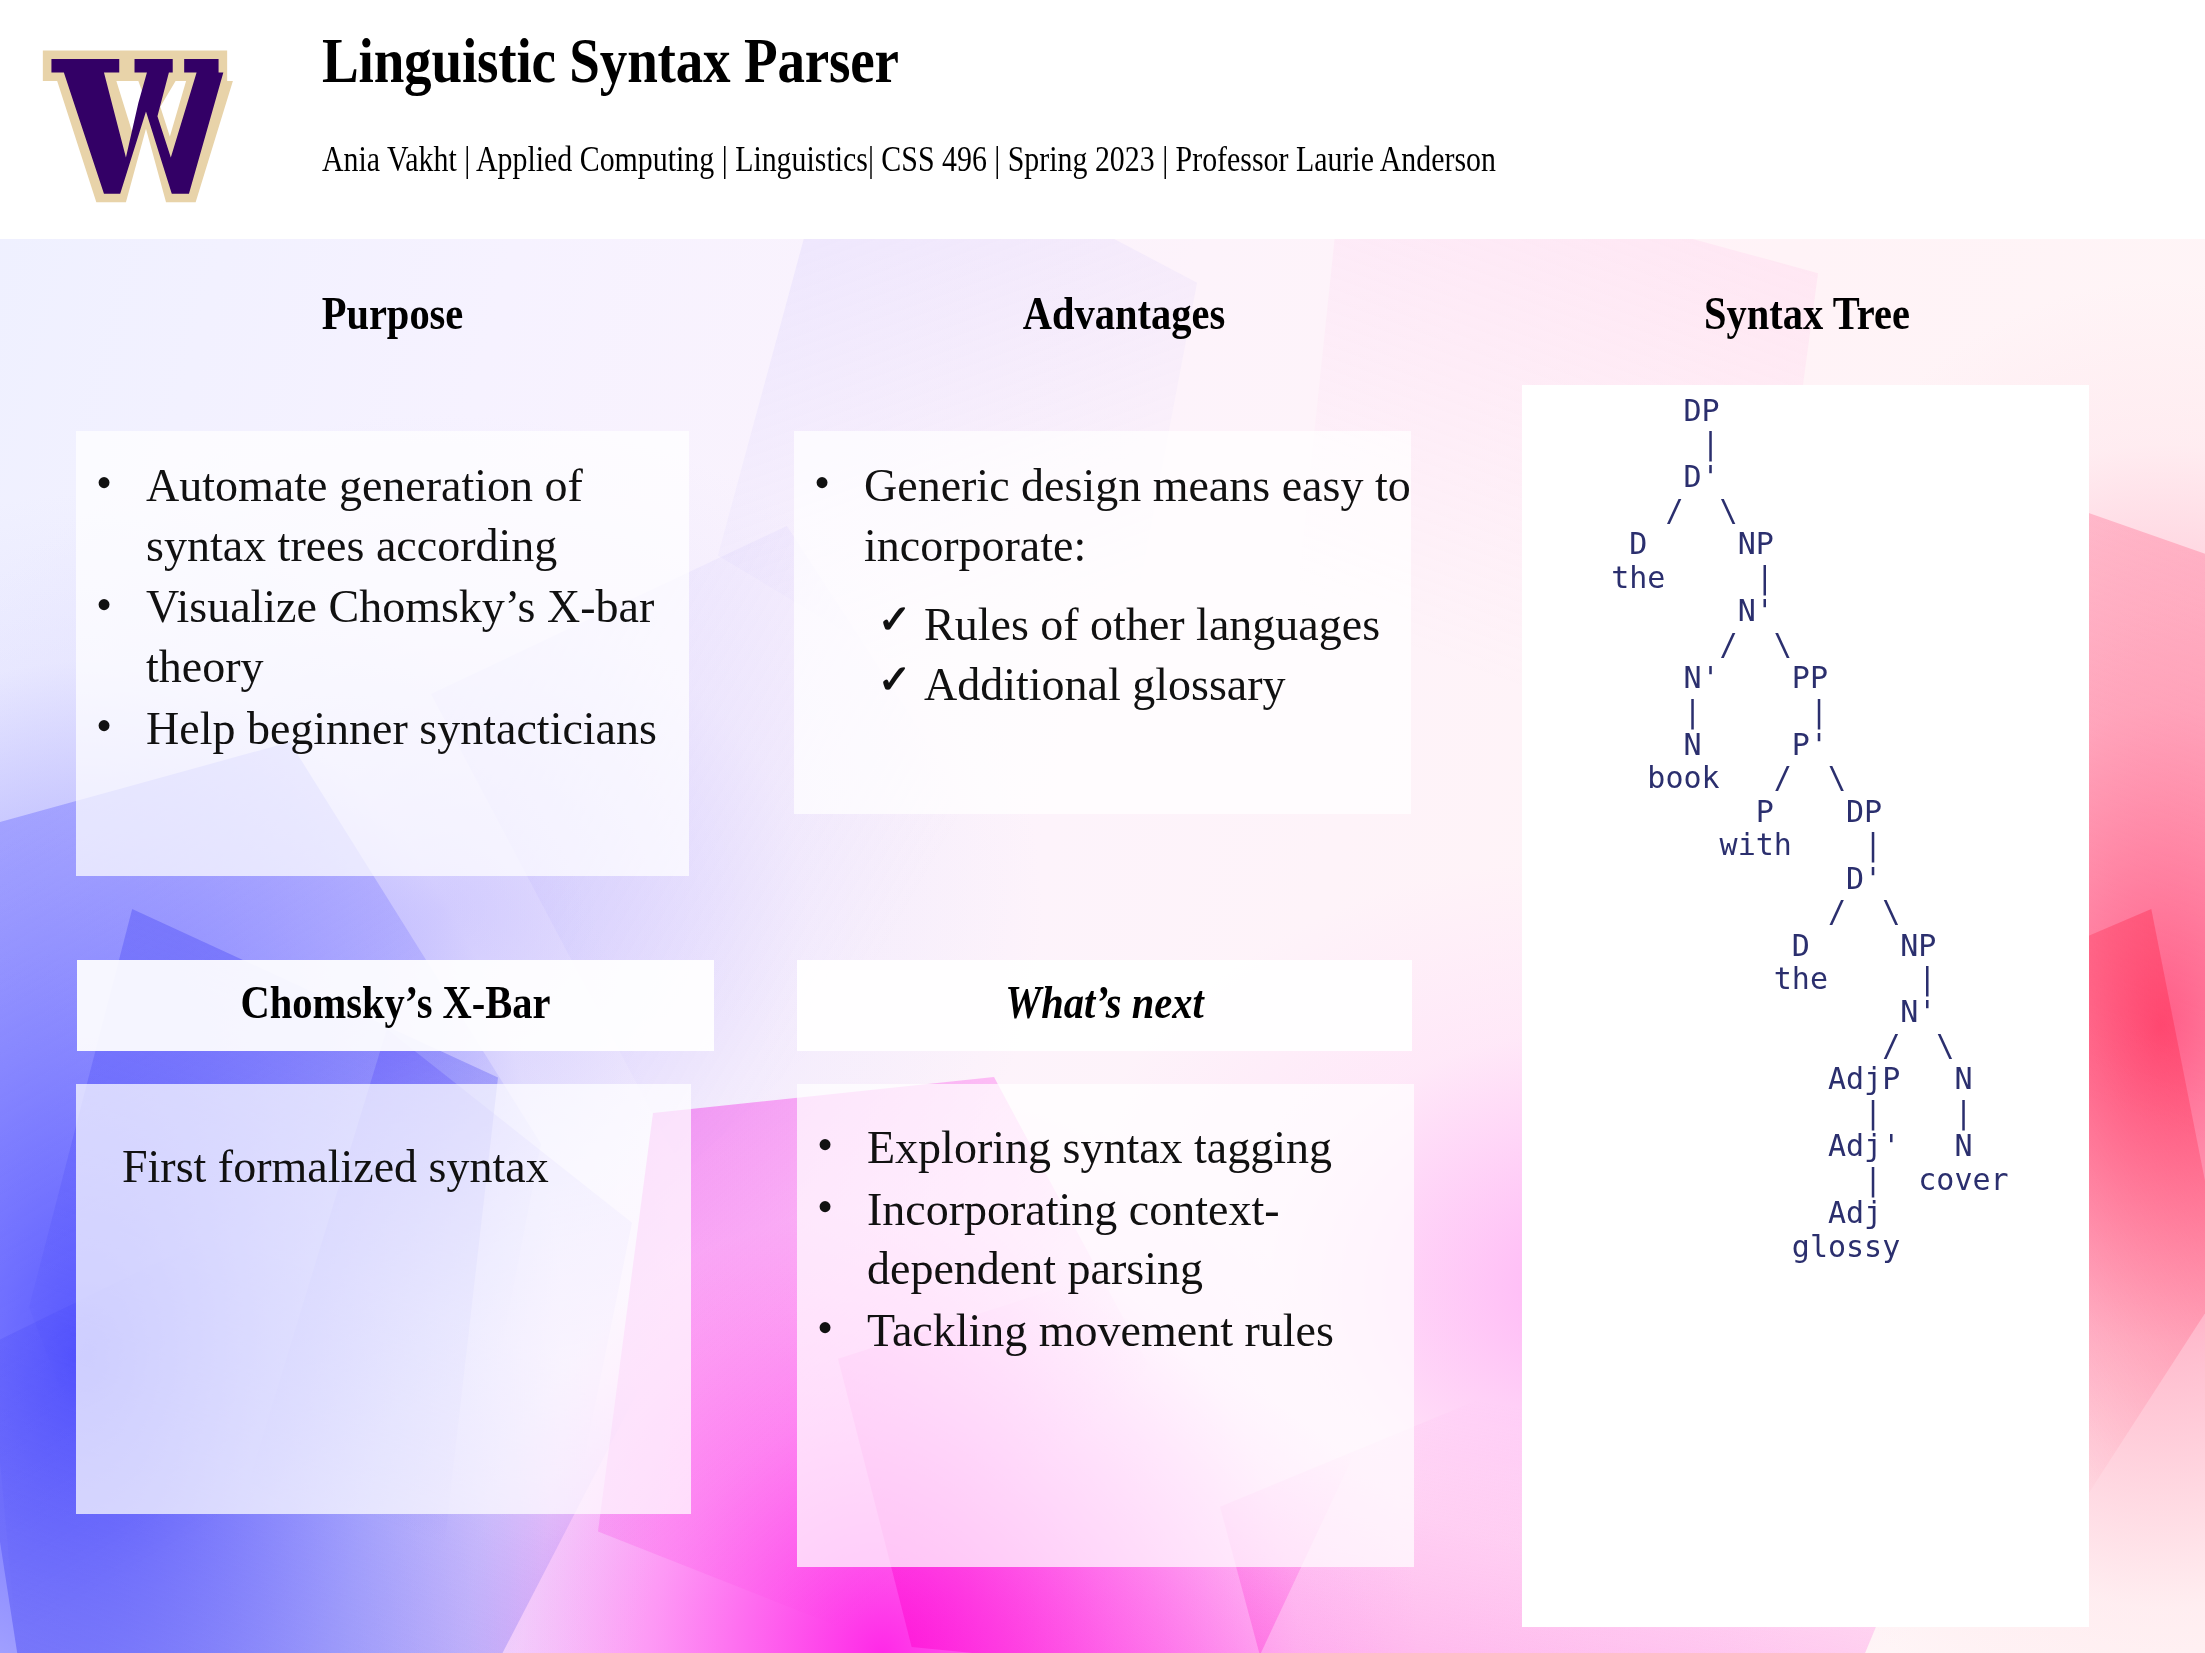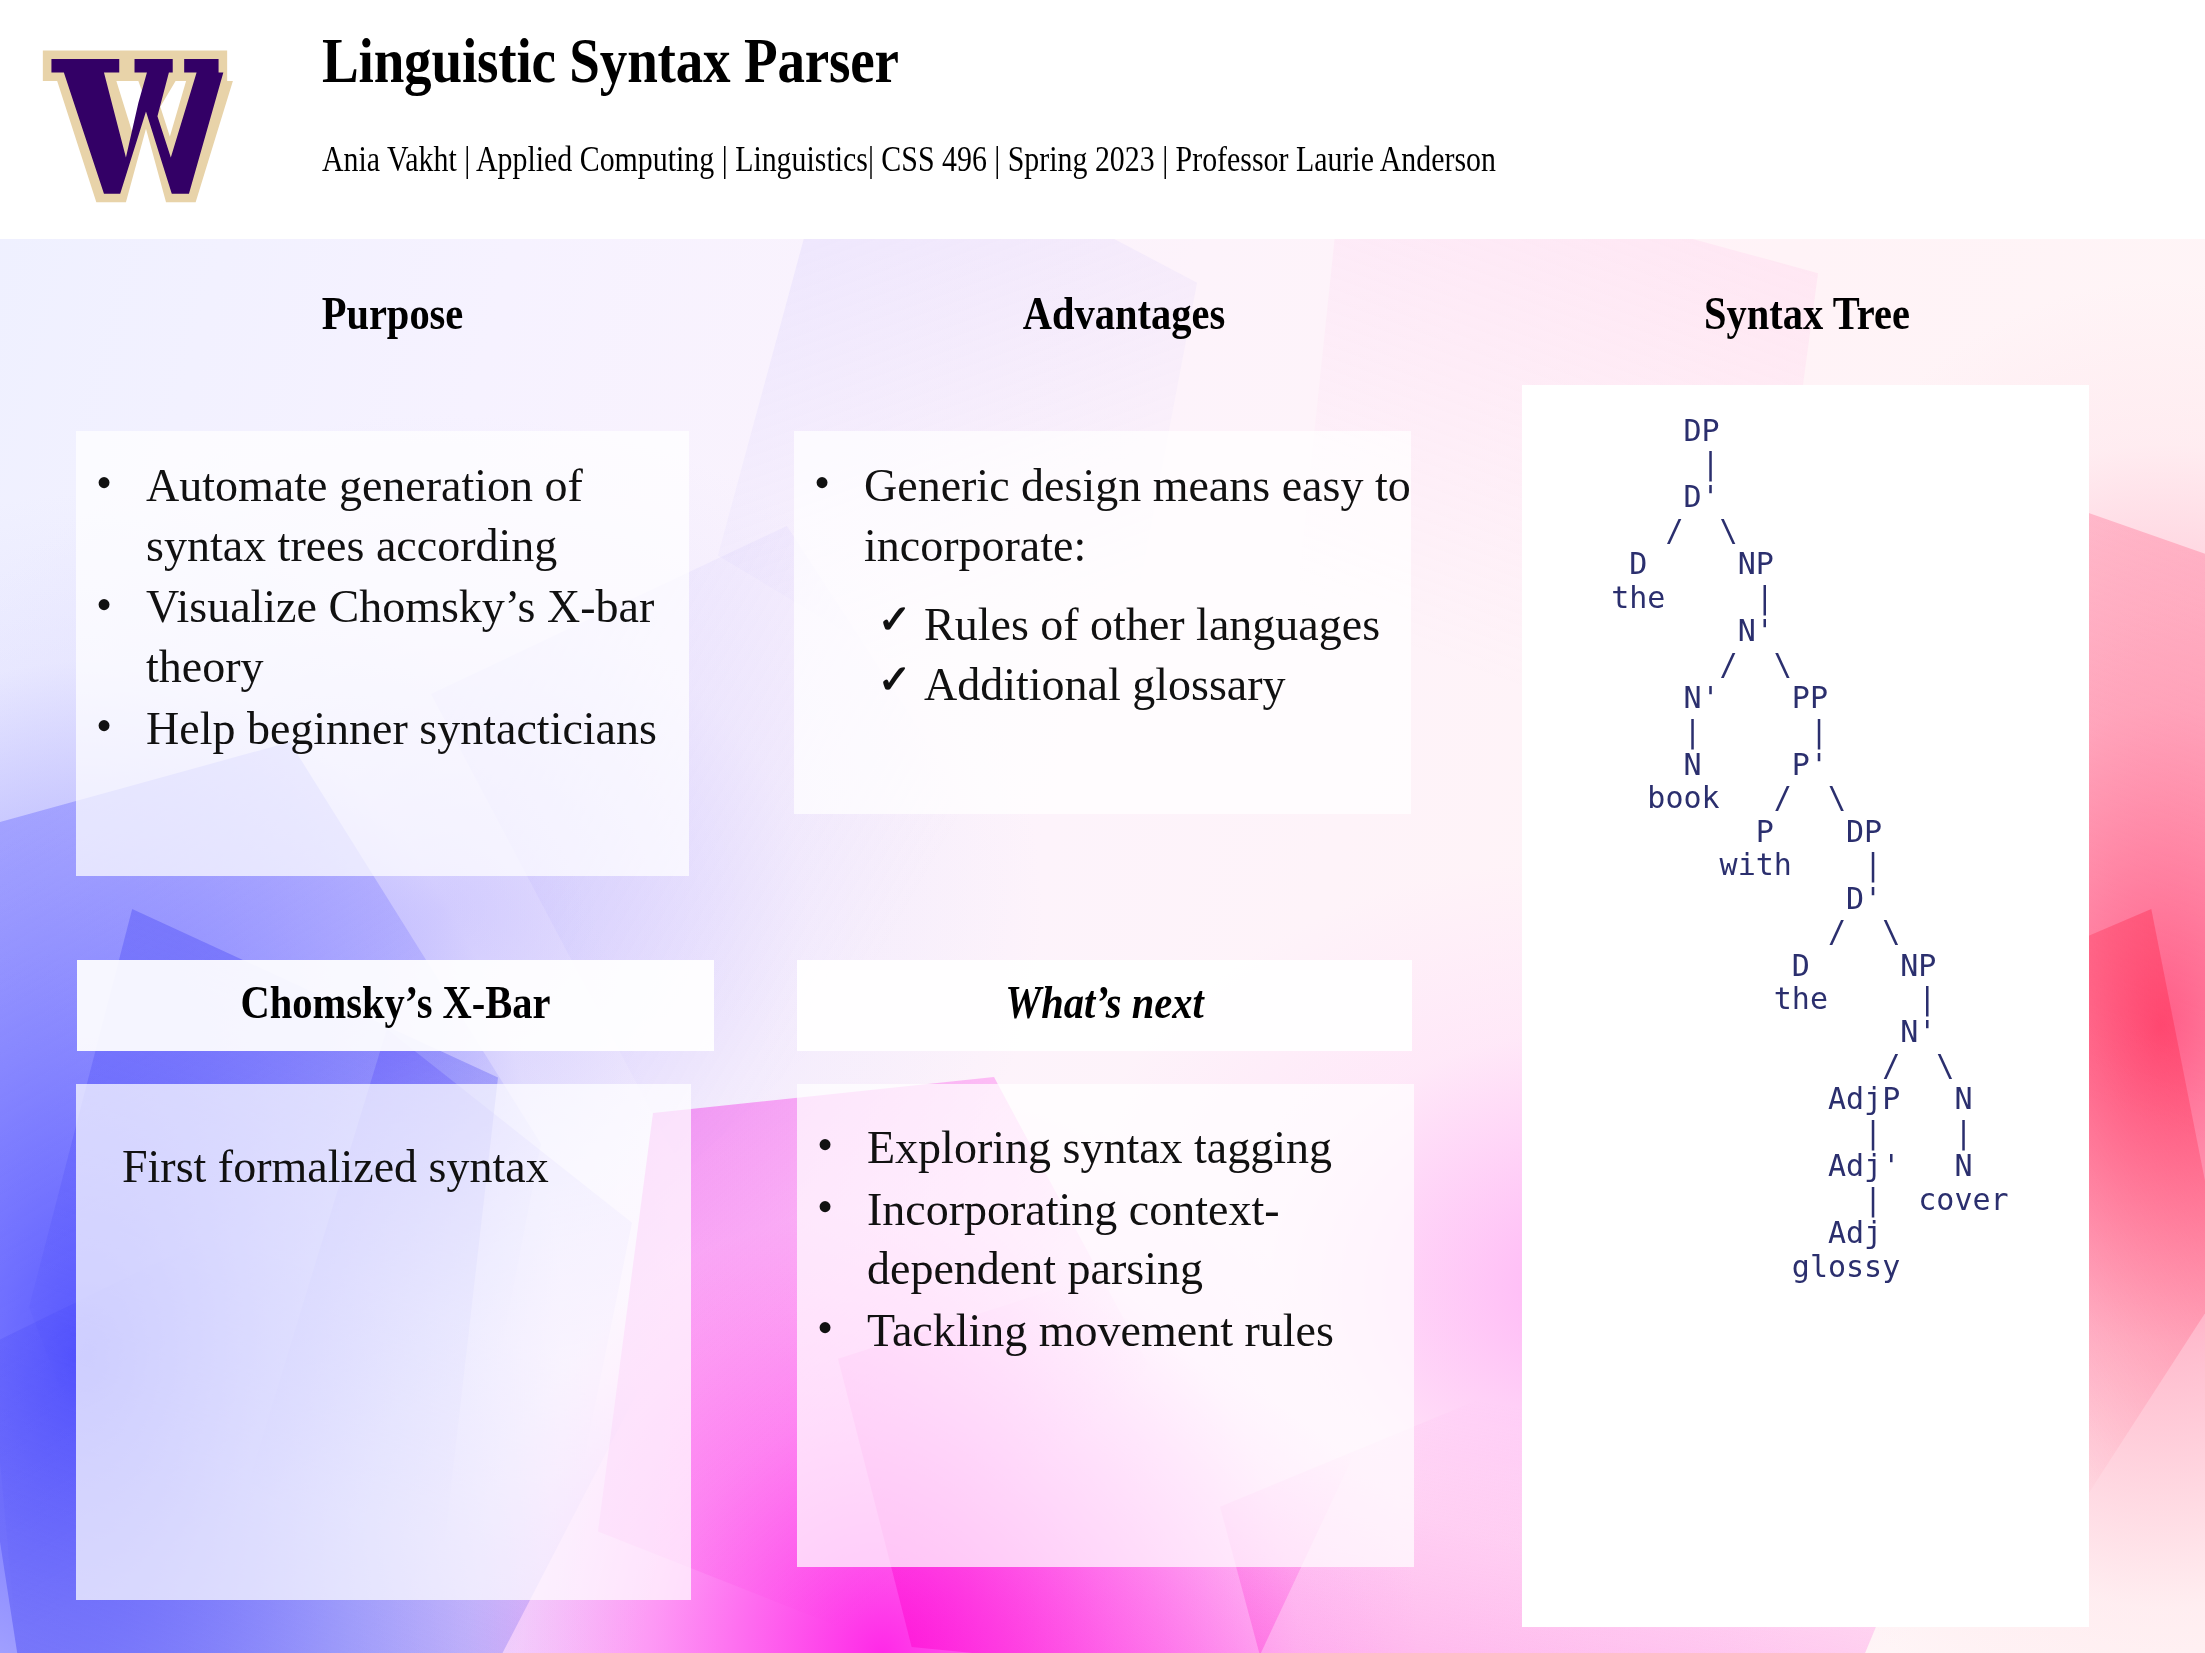--- a/index.html
+++ b/index.html
@@ -127,21 +127,20 @@
   }
   #tree-art{
     position:absolute;left:0;top:0;width:567px;height:1242px;
     font-family:"DejaVu Sans Mono", monospace;
     font-size:30px;line-height:1.115;
     color:#2b2f6e;
     white-space:pre;
     padding:8.6px 0 0 17px;
     box-sizing:border-box;
     letter-spacing:0px;
-    margin-top:20px;
   }
 </style>
 </head>
 <body>
 
 <div id="bg">
   <div class="wash w-base"></div>
   <div class="shard s1"></div>
   <div class="shard s2"></div>
   <div class="shard s3"></div>
@@ -188,21 +187,21 @@
   </ul>
   <ul class="sub" style="position:absolute;left:70px;top:156px;width:550px;">
     <li>Rules of other languages</li>
     <li>Additional glossary</li>
   </ul>
 </div>
 
 <div class="band" style="left:77px;top:960px;width:637px;height:91px;text-decoration:underline;">
   <div class="band-head" style="top:16.3px;">Chomsky’s X-Bar</div>
 </div>
-<div class="panel panel-glass" style="left:76px;top:1084px;width:615px;height:516px;text-decoration:underline;">
+<div class="panel panel-glass" style="left:76px;top:1084px;width:615px;height:430px;text-decoration:underline;">
   <div class="plain-line" style="position:absolute;left:46px;top:53px;">First formalized syntax</div>
 </div>
 
 <div class="band" style="left:797px;top:960px;width:615px;height:91px;font-style:italic;">
   <div class="band-head" style="top:16.3px;">What’s next</div>
 </div>
 <div class="panel panel-glass" style="left:797px;top:1084px;width:617px;height:483px;">
   <ul class="bul" style="position:absolute;left:0;top:34px;width:617px;">
     <li>Exploring syntax tagging</li>
     <li>Incorporating context-dependent parsing</li>

